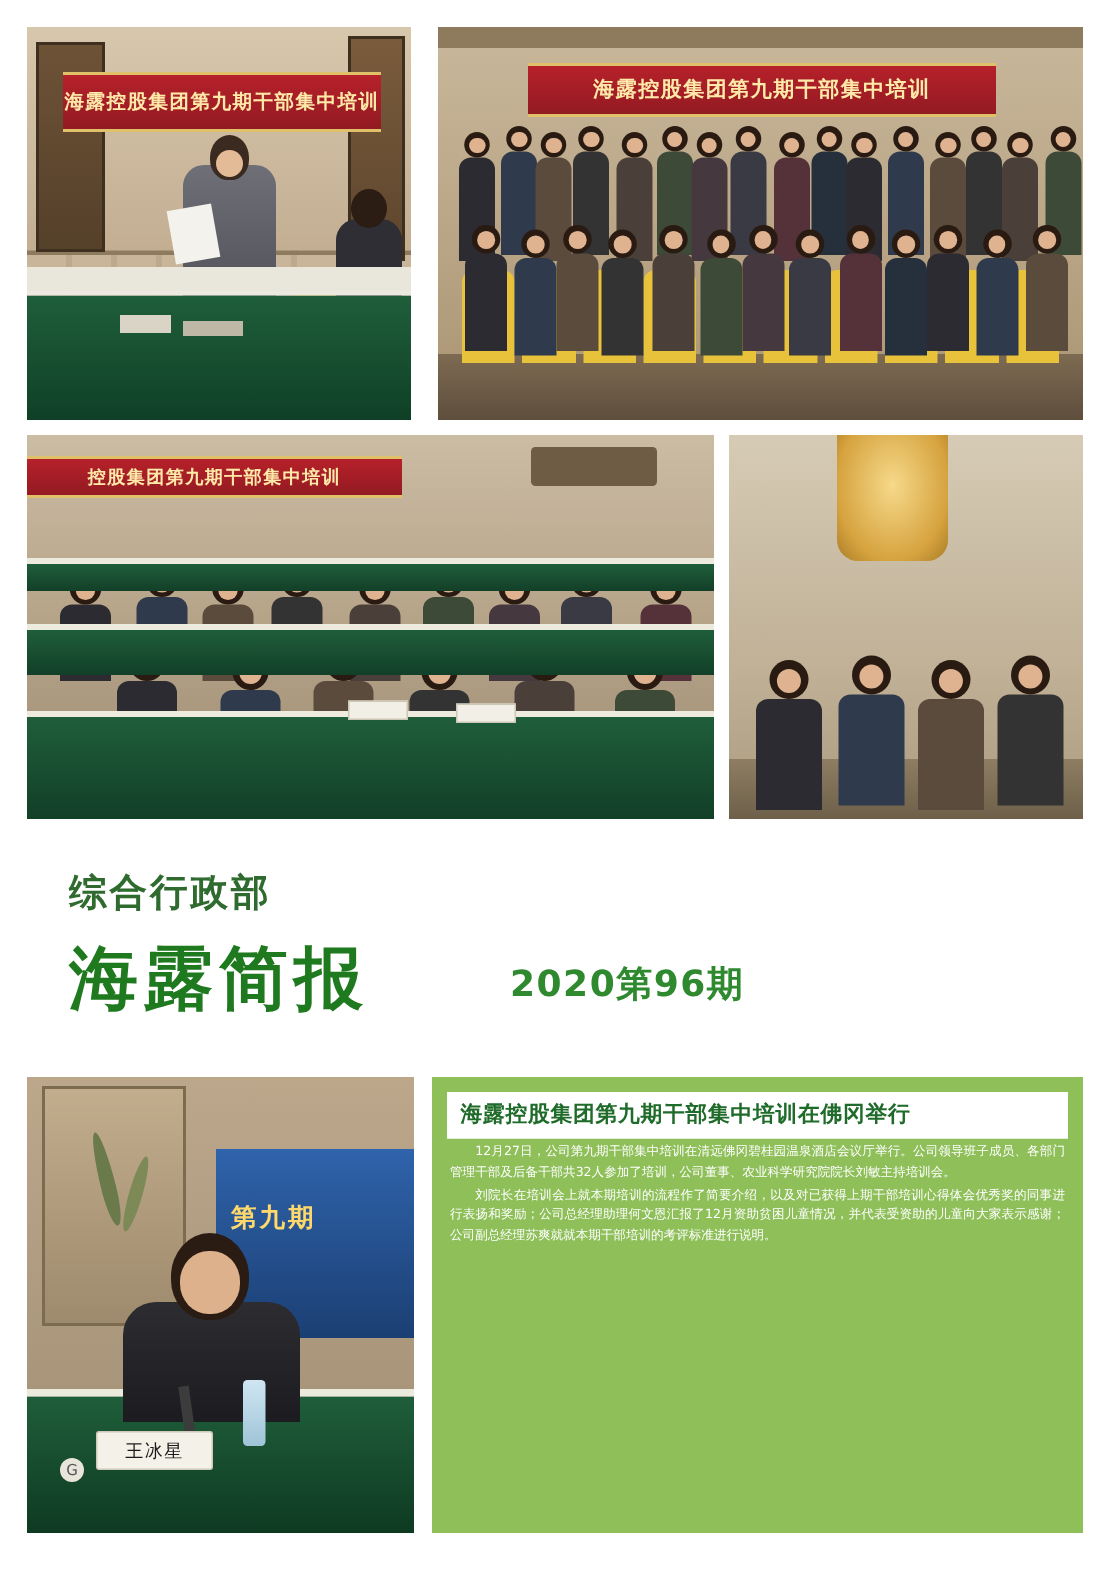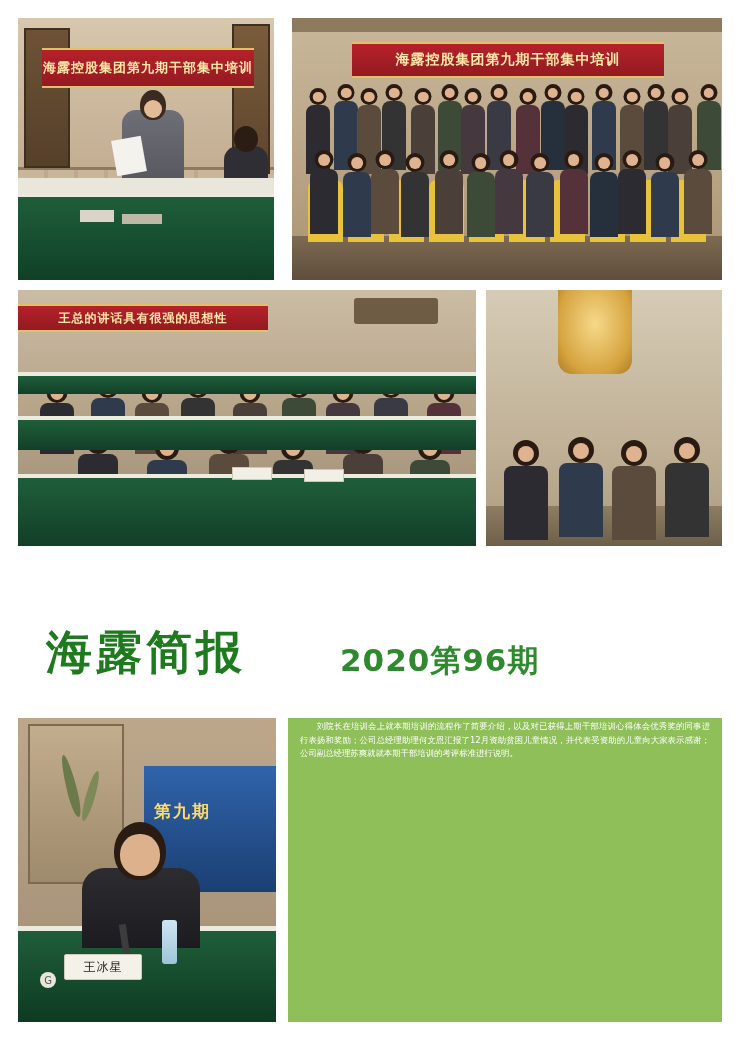--- a/index.html
+++ b/index.html
@@ -199,21 +199,21 @@
   }
   .logo {
     position:absolute; left: 196px; top: 0px; width: 96px; height: 44px;
   }
   .bigtitle {
     position:absolute; left: 6px; top: 52px;
     font-size: 46px; color: #1f7a1f; font-weight: bold; letter-spacing: 4px;
   }
   .issue {
     position:absolute; left: 300px; top: 70px;
-    font-size: 31px; color: #2f8a2f; font-weight: bold; letter-spacing: 1px;
+    font-size: 24px; color: #2f8a2f; font-weight: bold; letter-spacing: 1px;
   }
 
   
   #photo5 { left: 18px; top: 718px; width: 258px; height: 304px; }
   #photo5 .wall {
     position:absolute; inset:0;
     background: linear-gradient(180deg,#bca78b 0%, #a08d73 100%);
   }
   #photo5 .artpanel {
     position:absolute; left: 10px; top: 6px; width: 96px; height: 160px;
@@ -502,21 +502,21 @@
             <div class="h" style="width: 11.78px; height: 11.78px; top: 4.18px; background: rgb(223, 179, 144);"></div>
           </div>
         </div>
     </div>
   </div>
 
   <div class="photo" id="photo3">
     <div class="inner">
       <div class="wall"></div>
       <div class="ceillamp"></div>
-      <div class="banner">王总的讲话具有很强的思想性</div>
+      <div class="banner">控股集团第九期干部集中培训</div>
       <div id="p3people">
           <div class="grp" style="left: 22px; top: 92px; width: 34px; height: 72px;">
             <div class="b" style="width: 34px; height: 51px; top: 21px; background: rgb(43, 43, 49);"></div>
             <div class="h" style="width: 21px; height: 21px; background: rgb(42, 27, 18);"></div>
             <div class="h" style="width: 13.02px; height: 13.02px; top: 4.62px; background: rgb(223, 179, 144);"></div>
           </div>
           <div class="grp" style="left: 72.975px; top: 87px; width: 34px; height: 72px;">
             <div class="b" style="width: 34px; height: 51px; top: 21px; background: rgb(47, 59, 77);"></div>
             <div class="h" style="width: 21px; height: 21px; background: rgb(42, 27, 18);"></div>
             <div class="h" style="width: 13.02px; height: 13.02px; top: 4.62px; background: rgb(223, 179, 144);"></div>
@@ -619,20 +619,21 @@
           <div class="grp" style="left: 179.074px; top: 147px; width: 44px; height: 100px;">
             <div class="b" style="width: 44px; height: 74px; top: 26px; background: rgb(51, 51, 51);"></div>
             <div class="h" style="width: 26px; height: 26px; background: rgb(42, 27, 18);"></div>
             <div class="h" style="width: 16.12px; height: 16.12px; top: 5.72px; background: rgb(223, 179, 144);"></div>
           </div>
         </div>
     </div>
   </div>
 
   <div class="masthead">
+    <div class="dept">综合行政部</div>
     <div class="bigtitle">海露简报</div>
     <div class="issue">2020第96期</div>
   </div>
 
   <div class="photo" id="photo5">
     <div class="inner">
       <div class="wall"></div>
       <div class="artpanel">
         <div class="leaf"></div>
         <div class="leaf2"></div>
@@ -647,18 +648,22 @@
       <div class="mic"></div>
       <div class="bottle"></div>
       <div class="plate">
         <span>王冰星</span>
       </div>
       <div class="gicon">G</div>
     </div>
   </div>
 
   <div class="article">
+    <div class="titlebar">
+      <h1>海露控股集团第九期干部集中培训在佛冈举行</h1>
+    </div>
     <div class="body">
+      <p>12月27日，公司第九期干部集中培训在清远佛冈碧桂园温泉酒店会议厅举行。公司领导班子成员、各部门管理干部及后备干部共32人参加了培训，公司董事、农业科学研究院院长刘敏主持培训会。</p>
       <p>刘院长在培训会上就本期培训的流程作了简要介绍，以及对已获得上期干部培训心得体会优秀奖的同事进行表扬和奖励；公司总经理助理何文恩汇报了12月资助贫困儿童情况，并代表受资助的儿童向大家表示感谢；公司副总经理苏爽就就本期干部培训的考评标准进行说明。</p>
     </div>
   </div>
 
 </div>
 
 </body></html>

